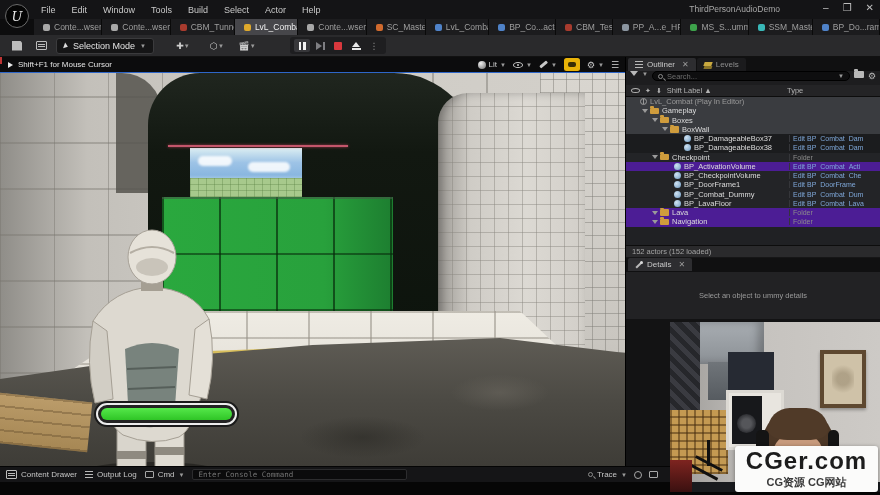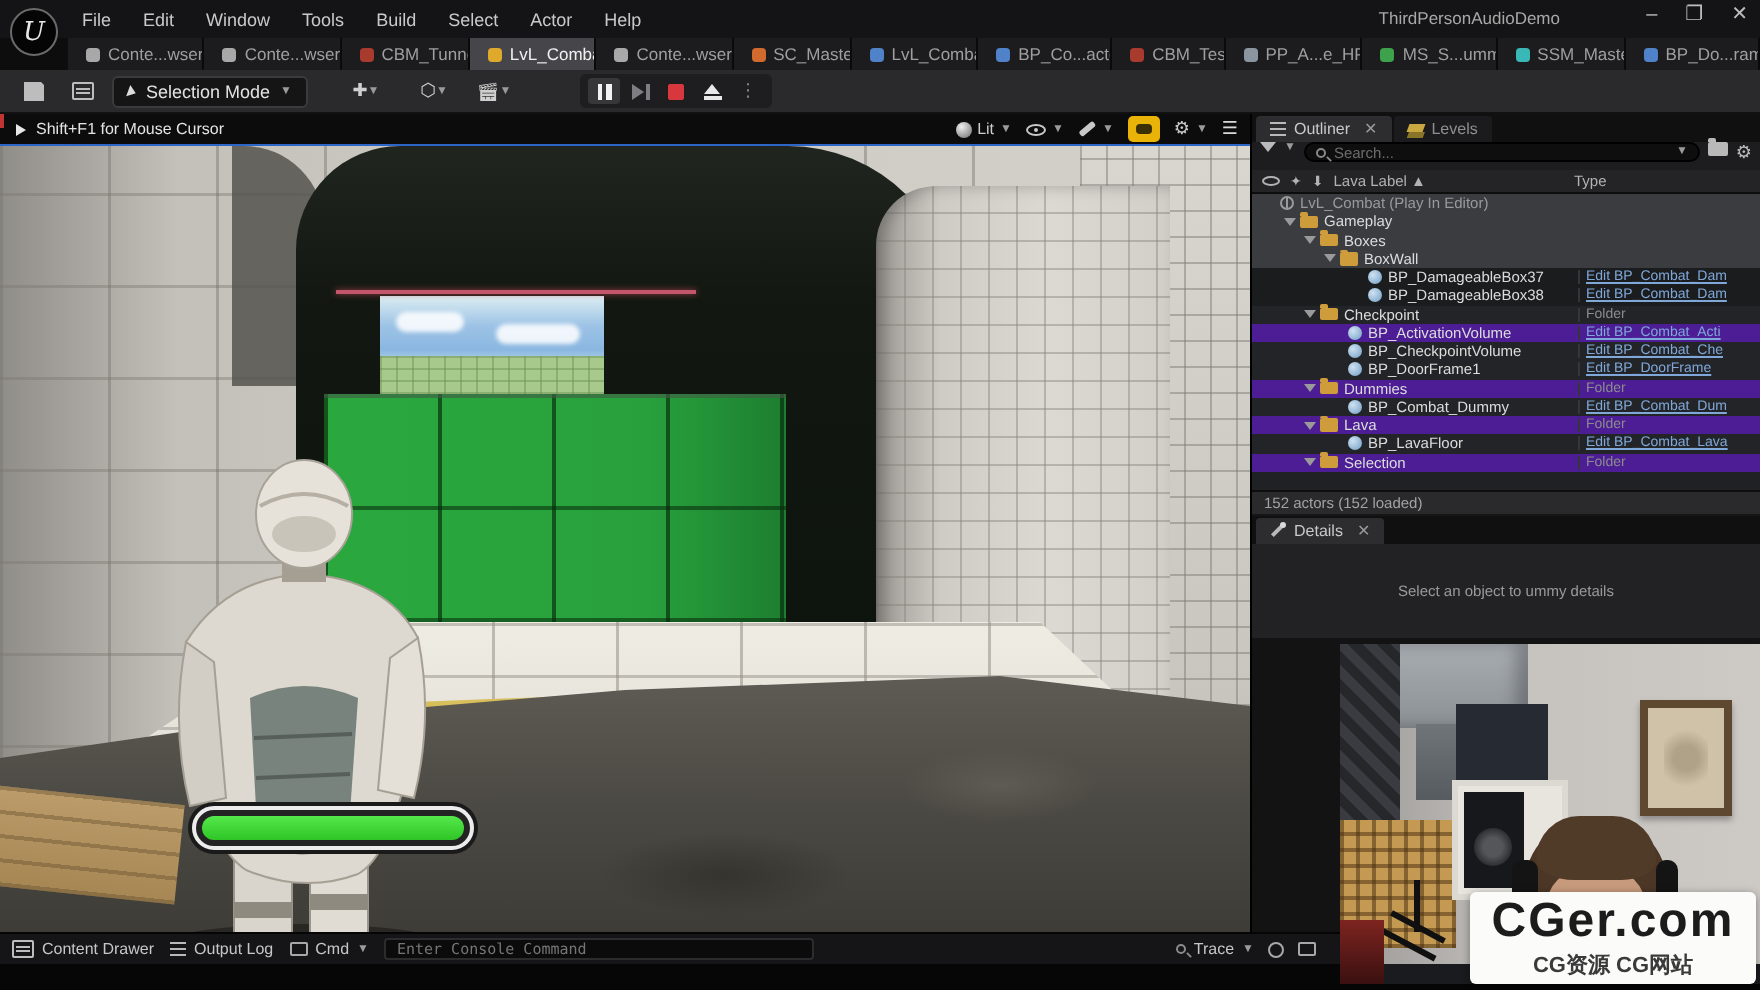--- a/index.html
+++ b/index.html
@@ -139,21 +139,21 @@
   .fico { flex:0 0 auto; width:9px; height:6.5px; background:#cf9c3c; border-radius:1px; position:relative; margin-right:3px; }
   .fico:before { content:""; position:absolute; left:0; top:-1.5px; width:4px; height:1.5px; background:#cf9c3c; border-radius:1px 1px 0 0; }
   .aico { flex:0 0 auto; width:7px; height:7px; border-radius:50%; background:radial-gradient(circle at 35% 35%, #cfe2f2, #6f9cc4); margin-right:3px; }
   .wico { flex:0 0 auto; width:7px; height:7px; border-radius:50%; border:1px solid #9a9a9a; position:relative; margin-right:3px; }
   .wico:after { content:""; position:absolute; left:2px; top:0; width:1px; height:5px; background:#9a9a9a; }
   .olabel { white-space:nowrap; overflow:hidden; flex:1; }
   .orow .olabel.dim { color:#9a9a9a; }
   .otype { flex:0 0 auto; width:88px; white-space:nowrap; overflow:hidden; font-size:7px; color:#8c8c8c; border-left:1px solid #35363a; padding-left:3px; }
   .otype.link { color:#7fa8d9; text-decoration:underline; }
   .ofooter { height:12px; background:#2a2a2c; color:#a2a2a2; font-size:7.5px; display:flex; align-items:center; padding:0 6px; border-top:1px solid #0d0d0d; }
-  .dtabs { height:14px; background:#101011; display:flex; align-items:center; padding-left:2px; margin-top:1px; }
+  .dtabs { height:14px; background:#101011; display:flex; align-items:flex-start; padding-left:2px; margin-top:1px; }
   .dbody { height:47px; background:#222224; display:flex; align-items:center; justify-content:center; color:#9a9a9a; font-size:7.5px; }
   .ico-details { display:inline-block; width:8px; height:8px; position:relative; }
   .ico-details:before { content:""; position:absolute; left:0; top:3px; width:8px; height:2px; background:#b9b9b9; transform:rotate(-45deg); }
   .ico-details:after { content:""; position:absolute; left:5px; top:0; width:3px; height:3px; background:#d9d9d9; border-radius:50%; }
   .rpanel-void { height:180px; background:#131314; }
   .eyecol { width:9px; height:5px; border:1px solid #b2b2b2; border-radius:50%; }
   .pincol { color:#b2b2b2; font-size:7px; }
   .arrcol { color:#b2b2b2; font-size:7px; }
 
   
@@ -419,21 +419,21 @@
           <span class="sb-spring"></span>
           <span class="chev">▼</span>
         </div>
         <span class="ico-folderplus"></span>
         <span class="gear" style="font-size:9px;color:#b9b9b9;">⚙</span>
       </div>
       <div class="colhdr">
         <span class="eyecol"></span>
         <span class="pincol">✦</span>
         <span class="arrcol">⬇</span>
-        <span>Lava Label ▲</span>
+        <span>Shift Label ▲</span>
         <span class="sep"></span>
         <span style="width:88px;">Type</span>
       </div>
       <div class="otree">
         <div class="orow light" style="padding-left:6px;">
             <span class="exp none"></span>
             <span class="wico"></span>
             <span class="olabel dim">LvL_Combat (Play In Editor)</span>
             <span class="otype"></span>
           </div>
@@ -484,48 +484,42 @@
             <span class="aico"></span>
             <span class="olabel">BP_CheckpointVolume</span>
             <span class="otype link">Edit BP_Combat_Che</span>
           </div>
         <div class="orow alt0" style="padding-left:40px;">
             <span class="exp none"></span>
             <span class="aico"></span>
             <span class="olabel">BP_DoorFrame1</span>
             <span class="otype link">Edit BP_DoorFrame</span>
           </div>
-        <div class="orow alt1" style="padding-left:26px;">
-            <span class="exp"></span>
-            <span class="fico"></span>
-            <span class="olabel">Dummies</span>
-            <span class="otype">Folder</span>
-          </div>
         <div class="orow alt0" style="padding-left:40px;">
             <span class="exp none"></span>
             <span class="aico"></span>
             <span class="olabel">BP_Combat_Dummy</span>
             <span class="otype link">Edit BP_Combat_Dum</span>
+          </div>
+        <div class="orow alt0" style="padding-left:40px;">
+            <span class="exp none"></span>
+            <span class="aico"></span>
+            <span class="olabel">BP_LavaFloor</span>
+            <span class="otype link">Edit BP_Combat_Lava</span>
           </div>
         <div class="orow alt1" style="padding-left:26px;">
             <span class="exp"></span>
             <span class="fico"></span>
             <span class="olabel">Lava</span>
             <span class="otype">Folder</span>
           </div>
-        <div class="orow alt0" style="padding-left:40px;">
-            <span class="exp none"></span>
-            <span class="aico"></span>
-            <span class="olabel">BP_LavaFloor</span>
-            <span class="otype link">Edit BP_Combat_Lava</span>
-          </div>
         <div class="orow alt1" style="padding-left:26px;">
             <span class="exp"></span>
             <span class="fico"></span>
-            <span class="olabel">Selection</span>
+            <span class="olabel">Navigation</span>
             <span class="otype">Folder</span>
           </div>
       </div>
       <div class="ofooter">
           <span>152 actors (152 loaded)</span>
         </div>
       <div class="dtabs">
         <div class="ptab">
             <span class="ico-details"></span>
             <span>Details</span>

